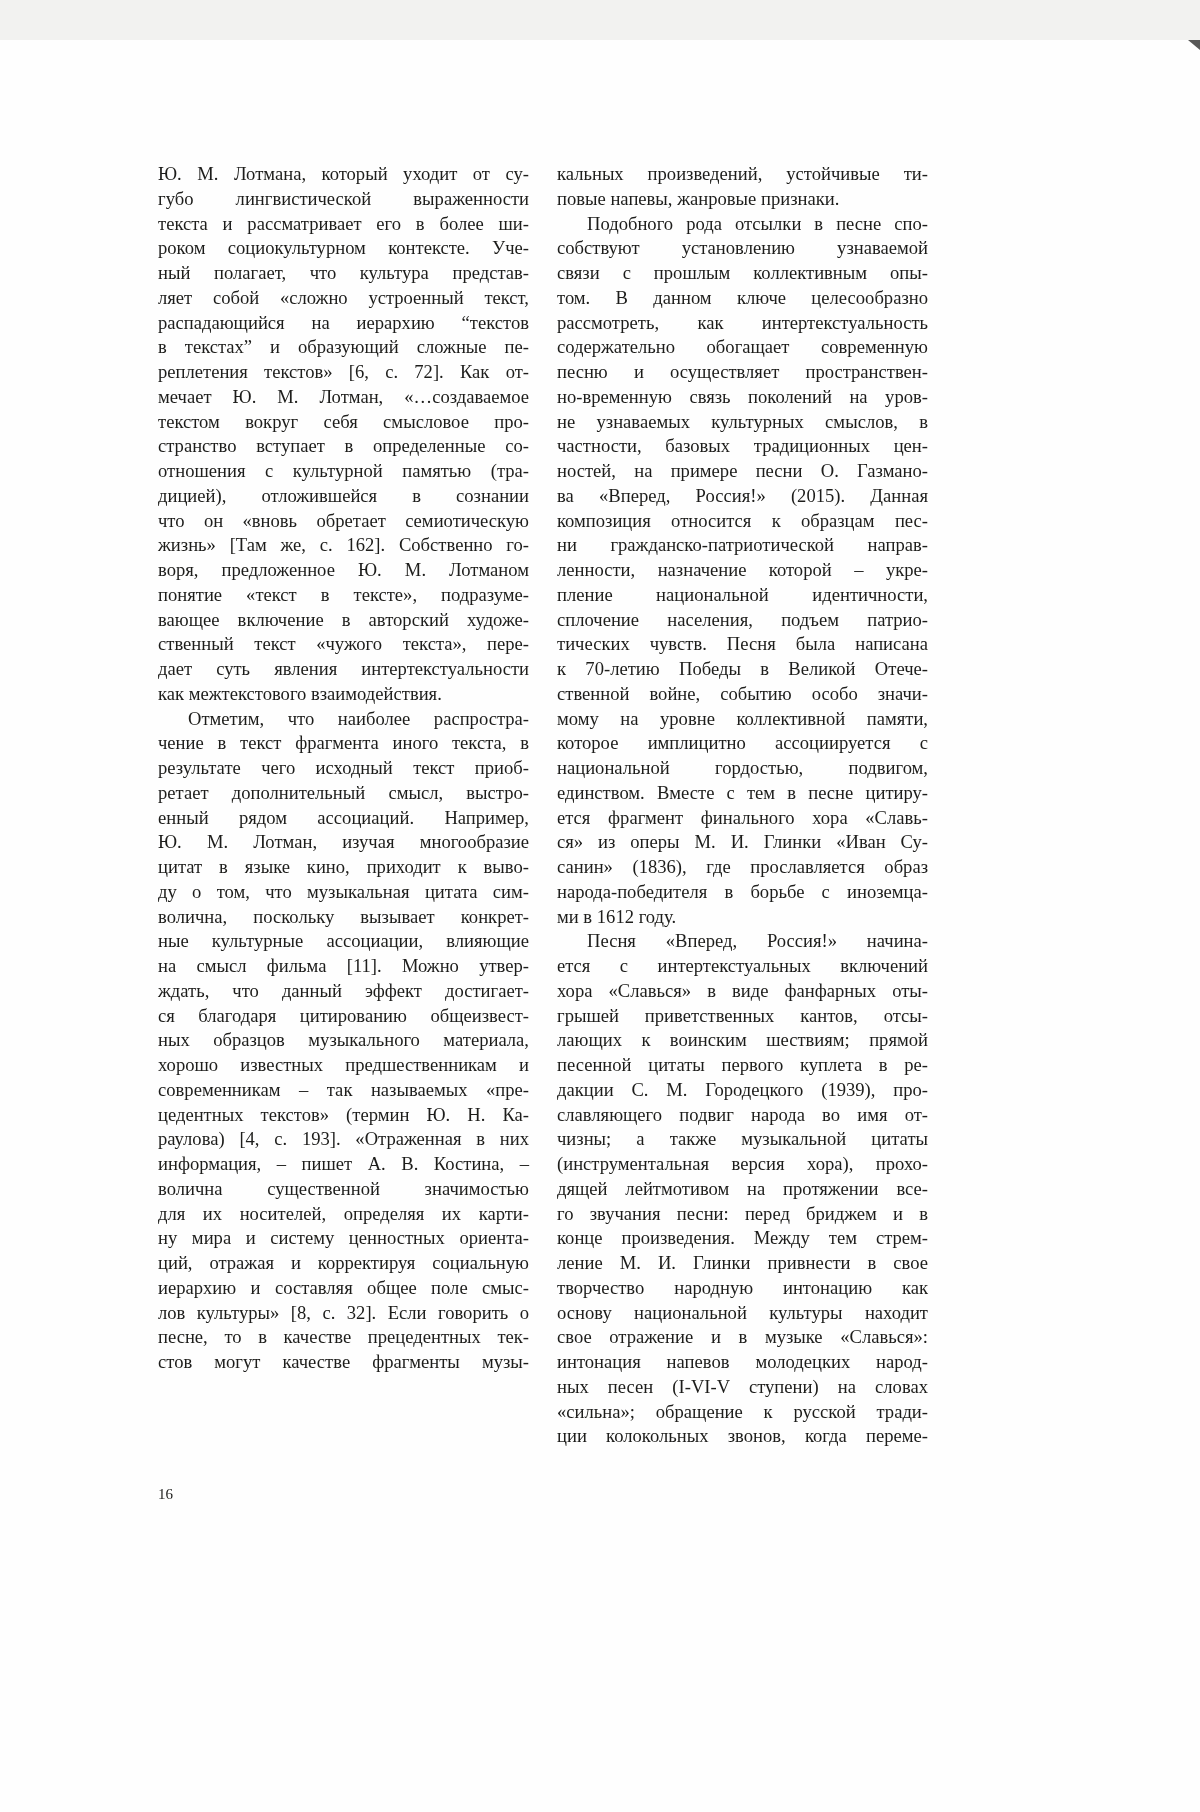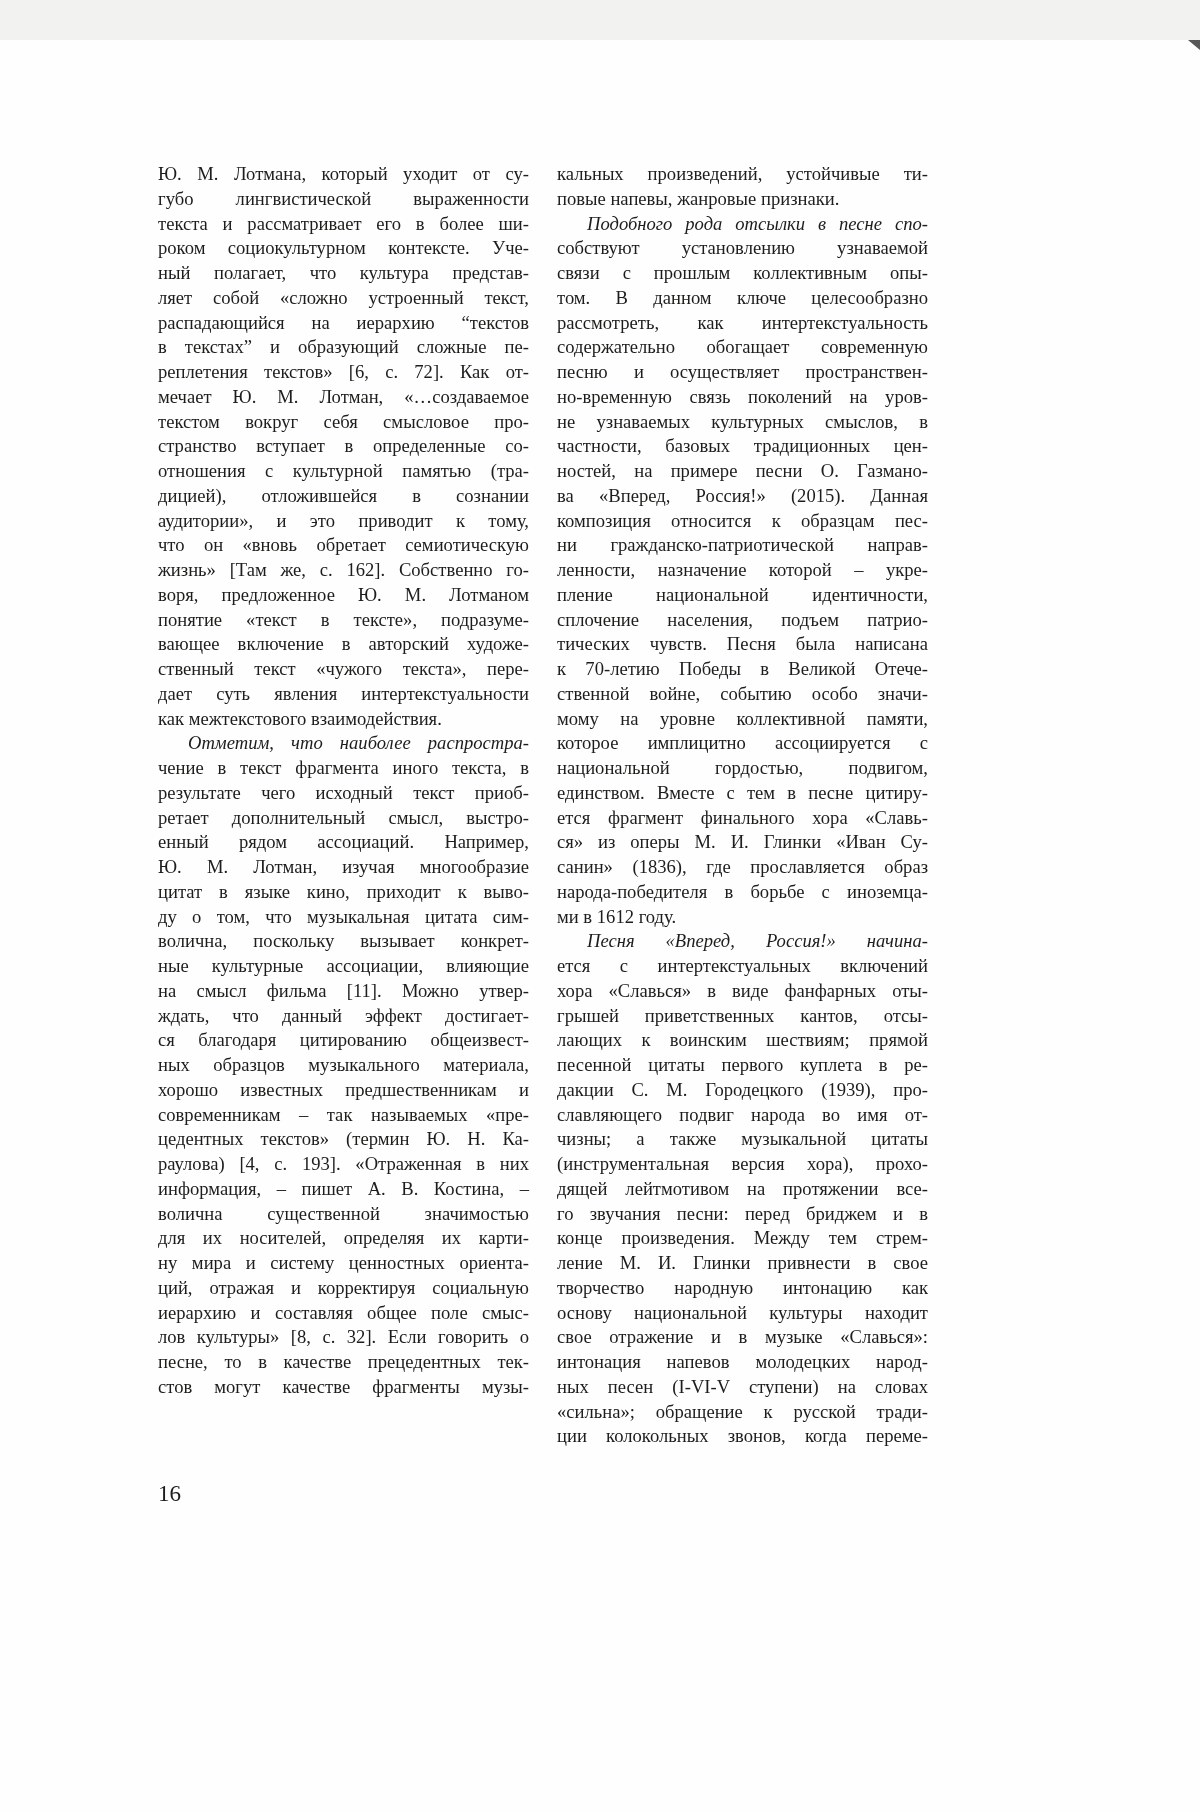--- a/index.html
+++ b/index.html
@@ -47,27 +47,26 @@
   .line {
     text-align: justify;
     text-align-last: justify;
   }
   .line.par-end {
     text-align-last: left;
     font-family: Liberation Serif, serif;
   }
   .line.indent {
     text-indent: 30px;
-    font-style: italic;
   }
   .page-number {
     position: absolute;
     left: 158px;
     top: 1440px;
-    font-size: 23px;
+    font-size: 15px;
     line-height: 28px;
   }
 </style>
 </head>
 <body>
 
 <div class="page" style="background: rgb(254, 254, 254); color: rgb(29, 29, 27); margin-top: 40px;">
   <div class="corner-mark"></div>
   <div class="text-block">
     <div class="column">
@@ -78,21 +77,20 @@
         <div class="line">ный полагает, что культура представ-</div>
         <div class="line">ляет собой «сложно устроенный текст,</div>
         <div class="line">распадающийся на иерархию “текстов</div>
         <div class="line">в текстах” и образующий сложные пе-</div>
         <div class="line">реплетения текстов» [6, с. 72]. Как от-</div>
         <div class="line">мечает Ю. М. Лотман, «…создаваемое</div>
         <div class="line">текстом вокруг себя смысловое про-</div>
         <div class="line">странство вступает в определенные со-</div>
         <div class="line">отношения с культурной памятью (тра-</div>
         <div class="line">дицией), отложившейся в сознании</div>
-        <div class="line">аудитории», и это приводит к тому,</div>
         <div class="line">что он «вновь обретает семиотическую</div>
         <div class="line">жизнь» [Там же, с. 162]. Собственно го-</div>
         <div class="line">воря, предложенное Ю. М. Лотманом</div>
         <div class="line">понятие «текст в тексте», подразуме-</div>
         <div class="line">вающее включение в авторский художе-</div>
         <div class="line">ственный текст «чужого текста», пере-</div>
         <div class="line">дает суть явления интертекстуальности</div>
         <div class="line par-end">как межтекстового взаимодействия.</div>
         <div class="line indent">Отметим, что наиболее распростра-</div>
         <div class="line">чение в текст фрагмента иного текста, в</div>

